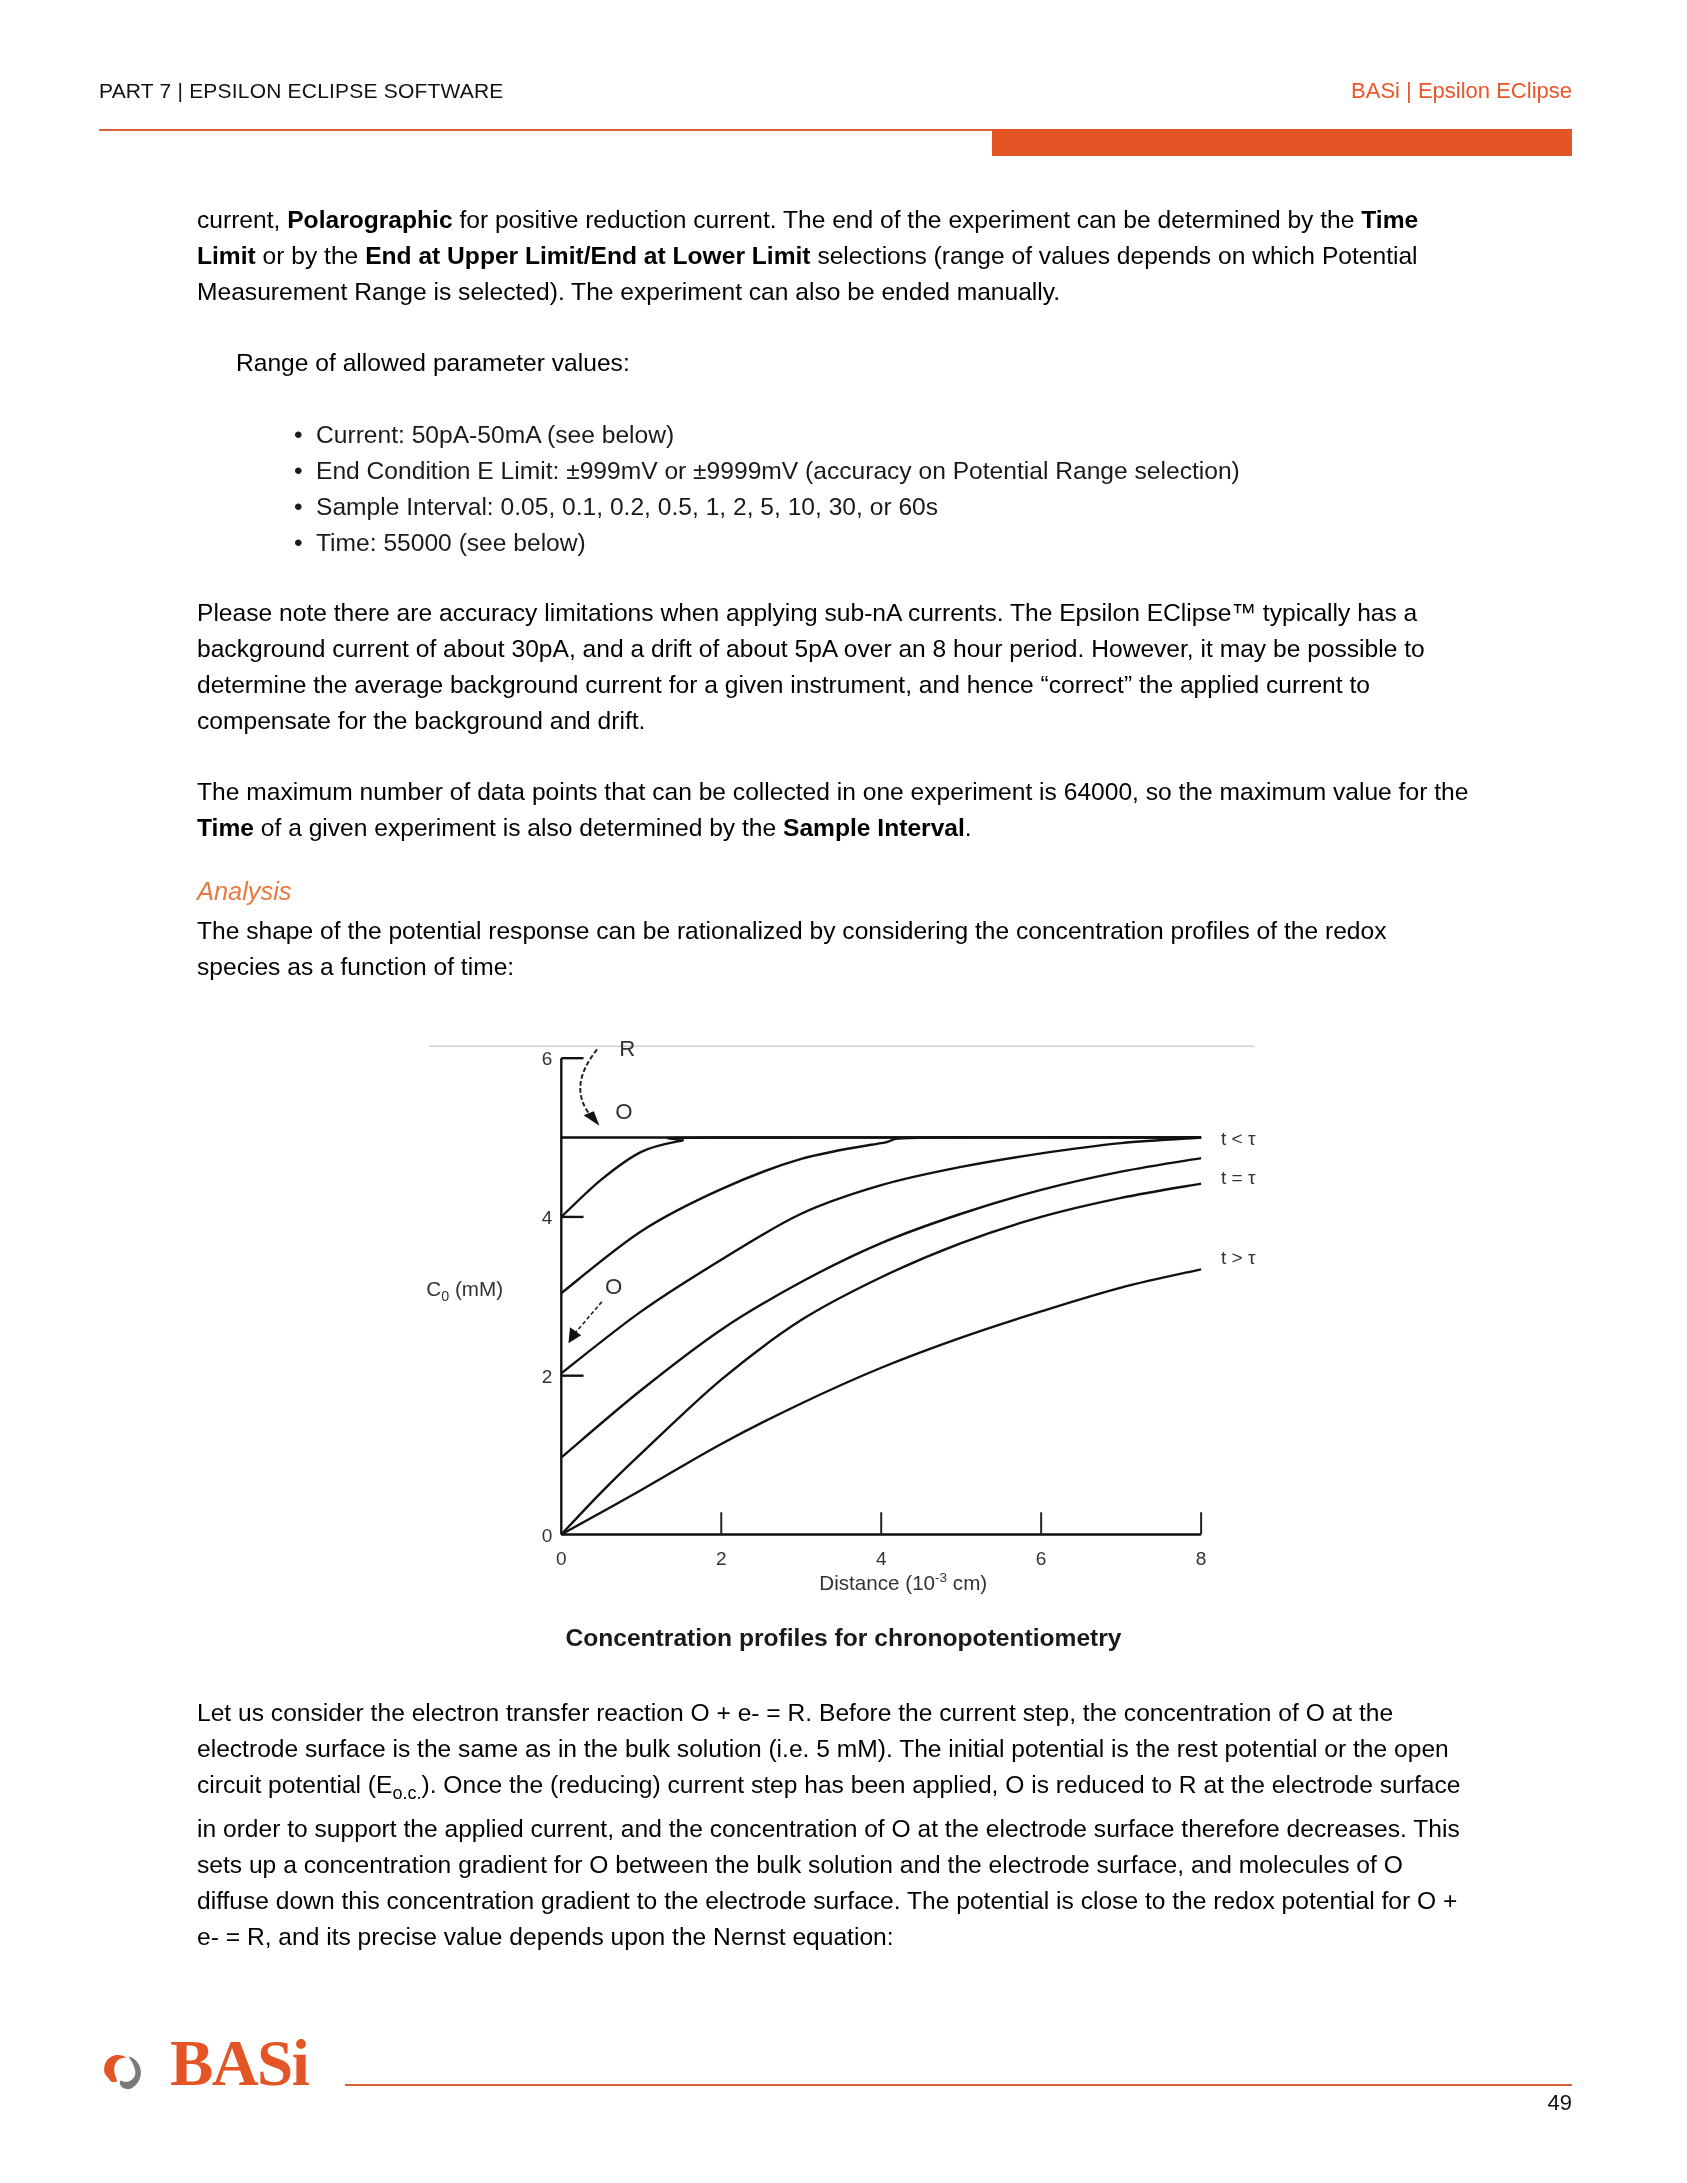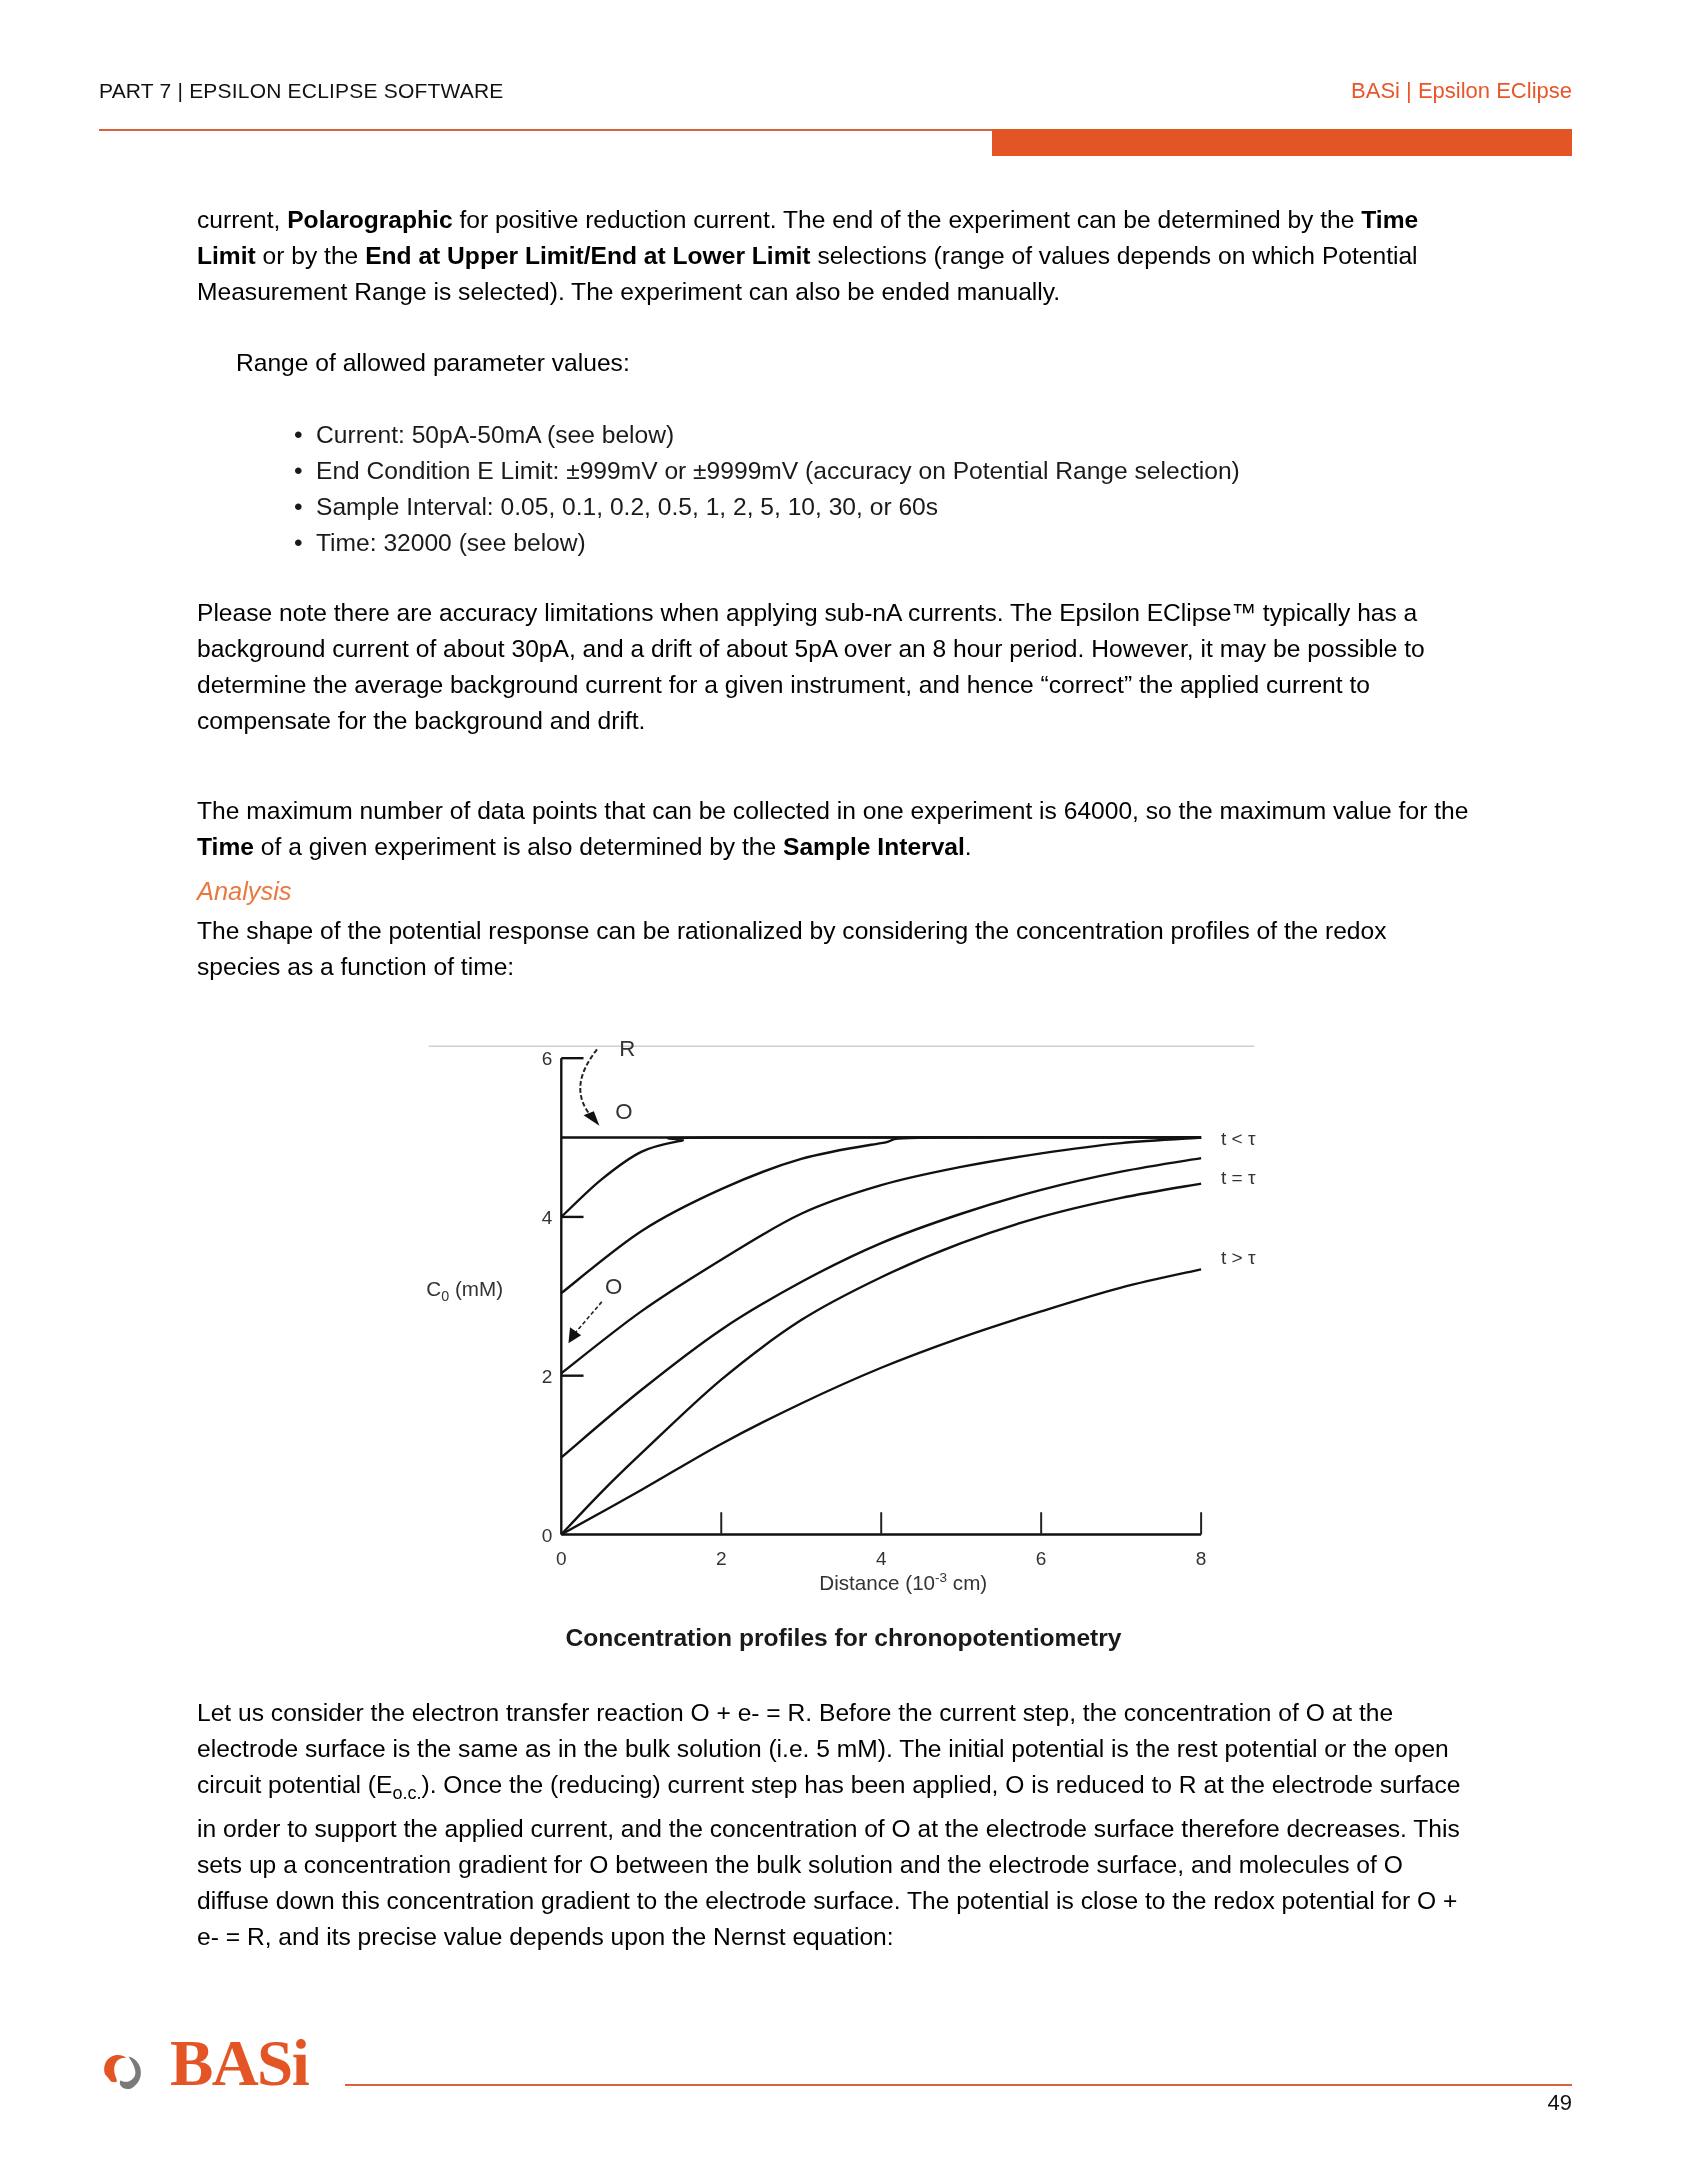--- a/index.html
+++ b/index.html
@@ -38,26 +38,26 @@
 <div class="abs body" style="top:202px;">
   <p><span>current, </span><b>Polarographic</b><span> for positive reduction current. The end of the experiment can be determined by the </span><b>Time Limit</b><span> or by the </span><b>End at Upper Limit/End at Lower Limit</b><span> selections (range of values depends on which Potential Measurement Range is selected). The experiment can also be ended manually.</span></p>
 </div>
 
 <div class="abs body" style="top:345px;margin-left:39px;">Range of allowed parameter values:</div>
 
 <div class="abs bul" style="top:417px;">
   <div>Current: 50pA-50mA (see below)</div>
   <div>End Condition E Limit: ±999mV or ±9999mV (accuracy on Potential Range selection)</div>
   <div>Sample Interval: 0.05, 0.1, 0.2, 0.5, 1, 2, 5, 10, 30, or 60s</div>
-  <div>Time: 32000 (see below)</div>
+  <div>Time: 55000 (see below)</div>
 </div>
 
 <div class="abs body" style="top:595px;">Please note there are accuracy limitations when applying sub-nA currents. The Epsilon EClipse™ typically has a background current of about 30pA, and a drift of about 5pA over an 8 hour period. However, it may be possible to determine the average background current for a given instrument, and hence “correct” the applied current to compensate for the background and drift.</div>
 
-<div class="abs body" style="top:774px;margin-top:19px;">
+<div class="abs body" style="top:774px;">
   <p><span>The maximum number of data points that can be collected in one experiment is 64000, so the maximum value for the </span><b>Time</b><span> of a given experiment is also determined by the </span><b>Sample Interval</b><span>.</span></p>
 </div>
 
 <div class="abs h-analysis">Analysis</div>
 
 <div class="abs body" style="top:913px;">The shape of the potential response can be rationalized by considering the concentration profiles of the redox species as a function of time:</div>
 
 <svg class="abs" id="chart" style="left:0; top:0;" width="1687" height="2183" viewBox="0 0 2125 2750">
   <line x1="540" y1="1318" x2="1580" y2="1318" stroke="#cfcfcf" stroke-width="2"></line>
   <g id="axes">

